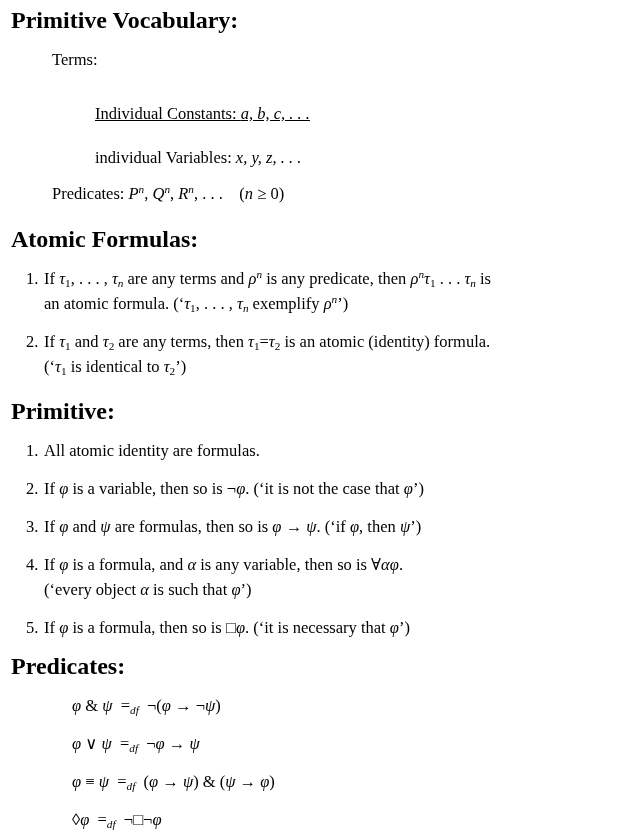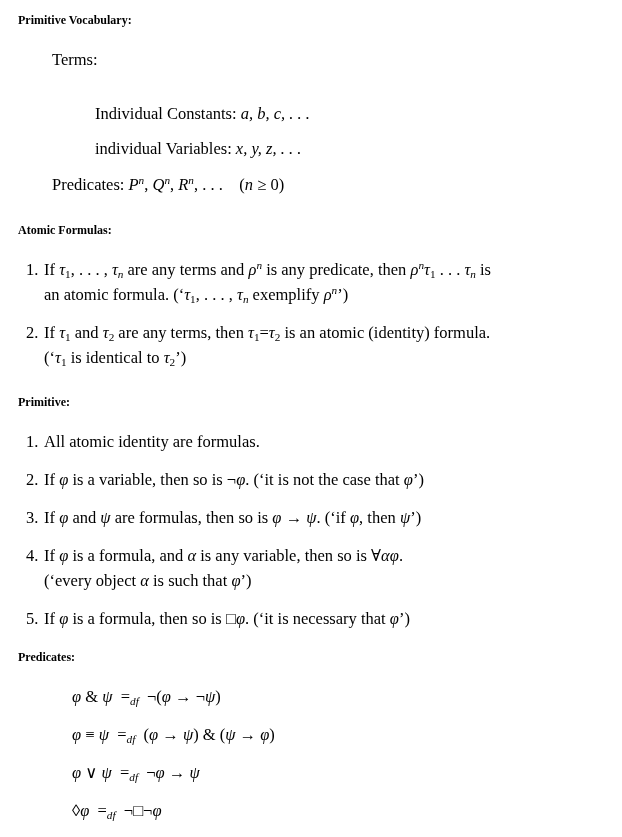--- a/index.html
+++ b/index.html
@@ -13,32 +13,32 @@
     min-height: 837px;
     box-sizing: border-box;
     padding: 8px 8px 12px 6px;
     background: #ffffff;
     font-family: "Liberation Serif", "DejaVu Serif", serif;
     font-size: 16.5px;
     color: #000000;
   }
   .sec-heading {
     font-weight: 700;
-    font-size: 12px;
+    font-size: 24px;
     line-height: 24px;
-    margin: 0 0 15px 12px;
+    margin: 0 0 15px 5px;
   }
   .sec { margin-top: 20px; }
   .sec.first { margin-top: 0; }
   .sec.defs { margin-top: 14px; }
   .line { line-height: 26px; }
   .ind1 { margin-left: 46px; }
   .ind2 { margin-left: 89px; }
   .terms-line { margin-bottom: 28px; }
-  .const-line { margin-bottom: 9px; }
+  .const-line { margin-bottom: 18px; text-decoration: underline; }
   .vars-line  { margin-bottom: 10px; }
   .item {
     display: flex;
     margin: 0 0 13px 20px;
     line-height: 25px;
   }
   .item .num { flex: 0 0 18px; }
   .item .txt { flex: 1 1 auto; }
   .def-line {
     margin-left: 66px;
@@ -102,19 +102,19 @@
     </div>
     <div class="item">
       <span class="num">5.</span>
       <span class="txt"><span>If </span><span class="mi">φ</span><span> is a formula, then so is □</span><span class="mi">φ</span><span>. (‘it is necessary that </span><span class="mi">φ</span><span>’)</span></span>
     </div>
   </div>
 
   <div class="sec defs">
     <div class="sec-heading">Predicates:</div>
     <div class="def-line"><span class="mi">φ</span><span> &amp; </span><span class="mi">ψ</span><span> </span><span>=</span><span class="mi msub">df</span><span> </span><span>¬(</span><span class="mi">φ</span><span> → ¬</span><span class="mi">ψ</span><span>)</span></div>
+    <div class="def-line"><span class="mi">φ</span><span> ∨ </span><span class="mi">ψ</span><span> </span><span>=</span><span class="mi msub">df</span><span> </span><span>¬</span><span class="mi">φ</span><span> → </span><span class="mi">ψ</span></div>
     <div class="def-line"><span class="mi">φ</span><span> ≡ </span><span class="mi">ψ</span><span> </span><span>=</span><span class="mi msub">df</span><span> </span><span>(</span><span class="mi">φ</span><span> → </span><span class="mi">ψ</span><span>) &amp; (</span><span class="mi">ψ</span><span> → </span><span class="mi">φ</span><span>)</span></div>
-    <div class="def-line"><span class="mi">φ</span><span> ∨ </span><span class="mi">ψ</span><span> </span><span>=</span><span class="mi msub">df</span><span> </span><span>¬</span><span class="mi">φ</span><span> → </span><span class="mi">ψ</span></div>
     <div class="def-line"><span>◊</span><span class="mi">φ</span><span> </span><span>=</span><span class="mi msub">df</span><span> </span><span>¬□¬</span><span class="mi">φ</span></div>
     <div class="def-line"><span>∃</span><span class="mi">αφ</span><span> </span><span>=</span><span class="mi msub">df</span><span> </span><span>¬∀</span><span class="mi">α</span><span>¬</span><span class="mi">φ</span></div>
   </div>
 
 </div>
 
 </body></html>

